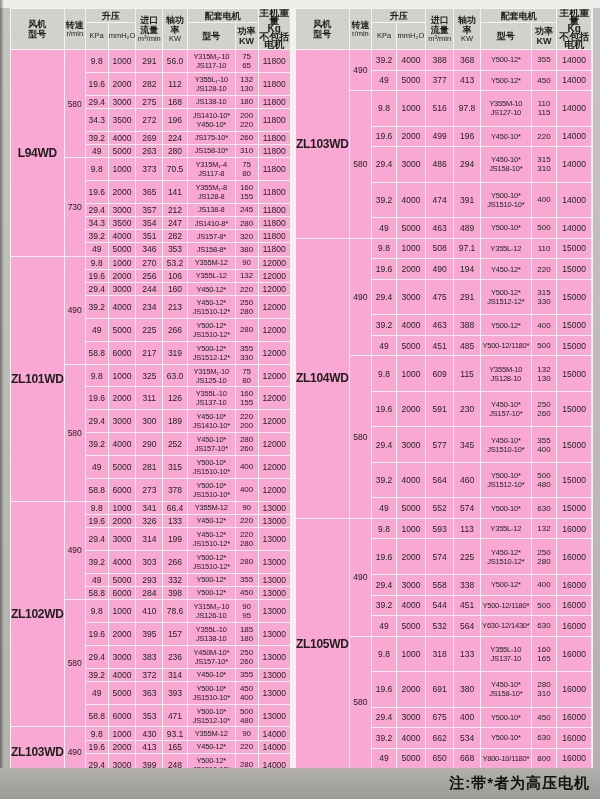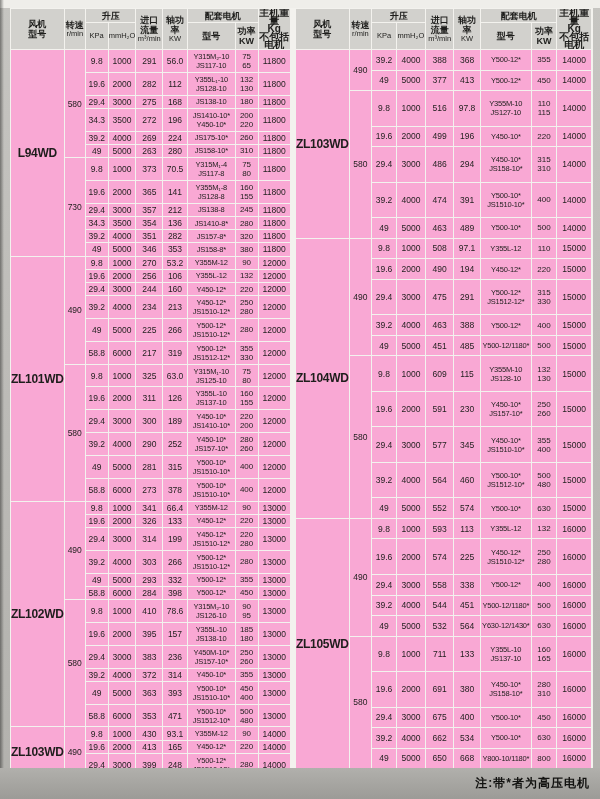--- a/index.html
+++ b/index.html
@@ -21,21 +21,21 @@
   thead .h-sub{font-size:7.5px;font-weight:normal;line-height:8.5px;}
   thead .h-weight div{font-size:10px;line-height:8px;}
   thead .h-weight div:first-child{font-size:10px;}
   td.model{font-size:12px;font-weight:bold;letter-spacing:-0.3px;}
   td.num{font-size:8.5px;line-height:10px;}
   td.motor{font-size:7.5px;line-height:9px;letter-spacing:-0.2px;}
   td.pw{font-size:8px;line-height:9px;}
   .footer-band{position:absolute;left:0;right:0;bottom:0;height:31px;
     background:linear-gradient(180deg,#b1b0ac,#9c9b97);
     display:flex;align-items:center;justify-content:flex-end;padding-right:10px;box-sizing:border-box;}
-  .footnote{font-size:12px;font-weight:bold;color:#121210;letter-spacing:1px;}
+  .footnote{font-size:15px;font-weight:bold;color:#121210;letter-spacing:1px;}
 </style>
 </head>
 <body>
 
 <div class="top-strip"></div>
 <div class="tables">
     <table style="flex: 0 0 281px;">
       <colgroup>
         <col style="width: 34px;">
         <col style="width: 23px;">
@@ -210,21 +210,21 @@
           </td>
           <td class="pw">
             <div>245</div>
           </td>
           <td class="num">11800</td>
         </tr>
         <tr>
           <td class="num">34.3</td>
           <td class="num">3500</td>
           <td class="num">354</td>
-          <td class="num">136</td>
+          <td class="num">247</td>
           <td class="motor">
             <div>JS1410-8*</div>
           </td>
           <td class="pw">
             <div>280</div>
           </td>
           <td class="num">11800</td>
         </tr>
         <tr>
           <td class="num">39.2</td>
@@ -998,21 +998,21 @@
           </td>
           <td class="pw">
             <div>630</div>
           </td>
           <td class="num">16000</td>
         </tr>
         <tr>
           <td rowspan="5" class="num">580</td>
           <td class="num">9.8</td>
           <td class="num">1000</td>
-          <td class="num">711</td>
+          <td class="num">318</td>
           <td class="num">133</td>
           <td class="motor">
             <div>Y355L-10</div>
             <div>JS137-10</div>
           </td>
           <td class="pw">
             <div>160</div>
             <div>165</div>
           </td>
           <td class="num">16000</td>

